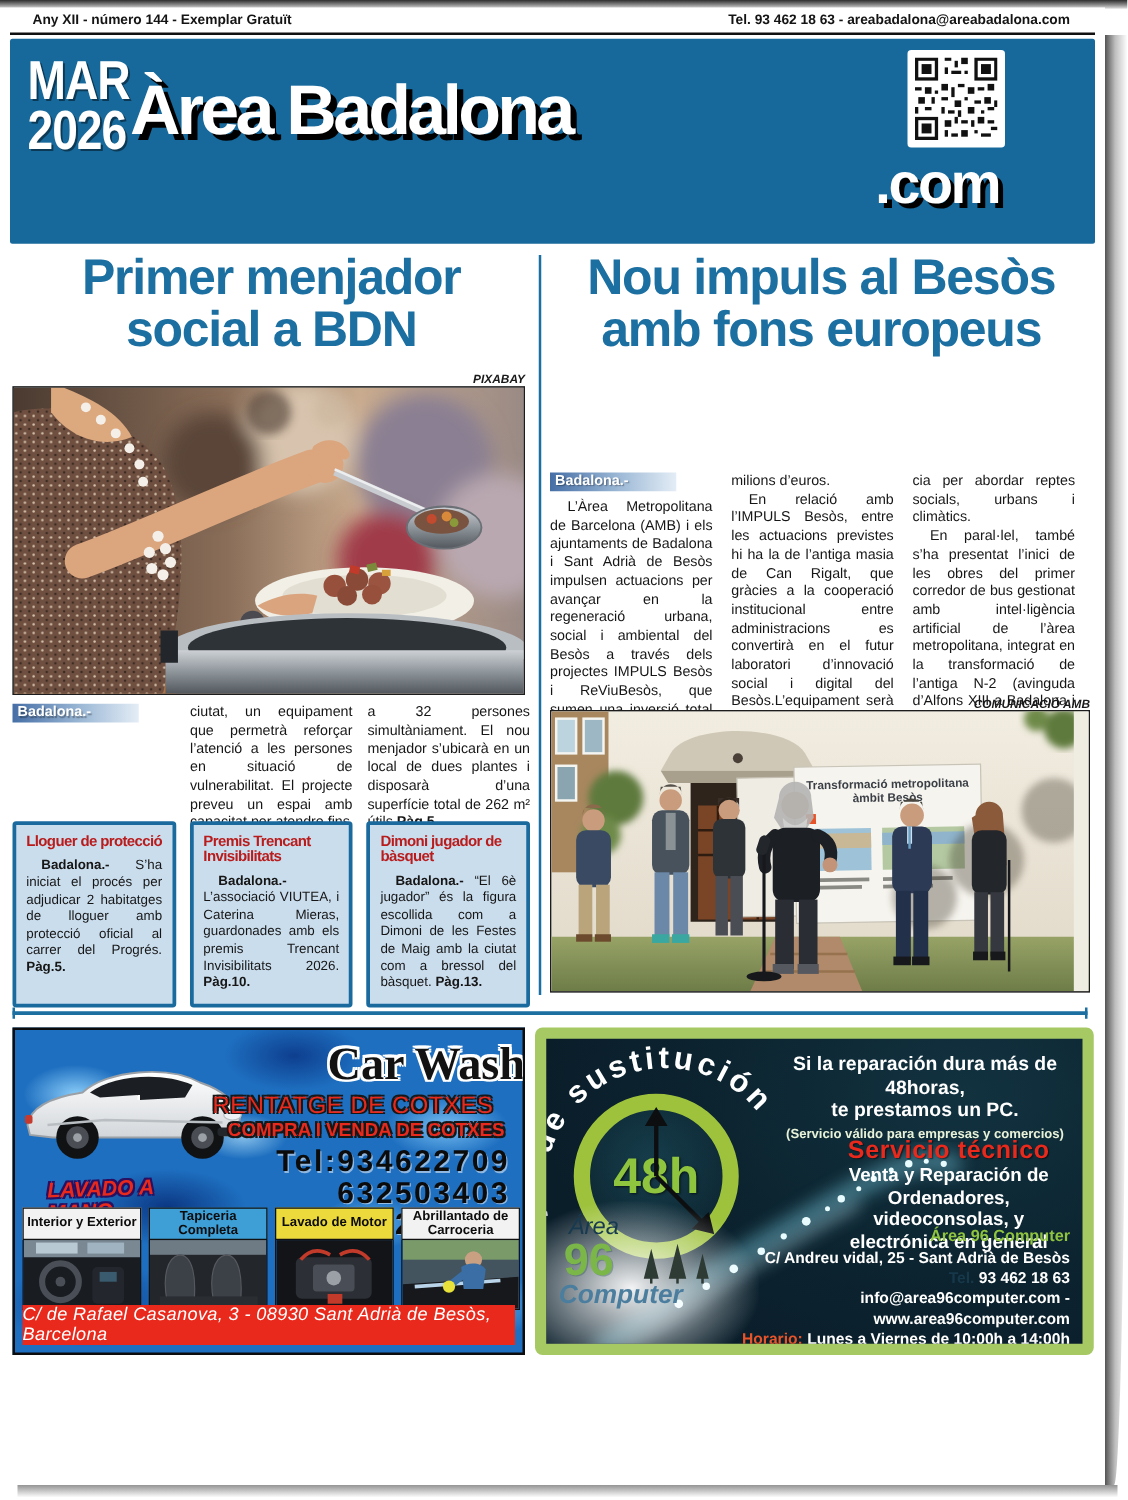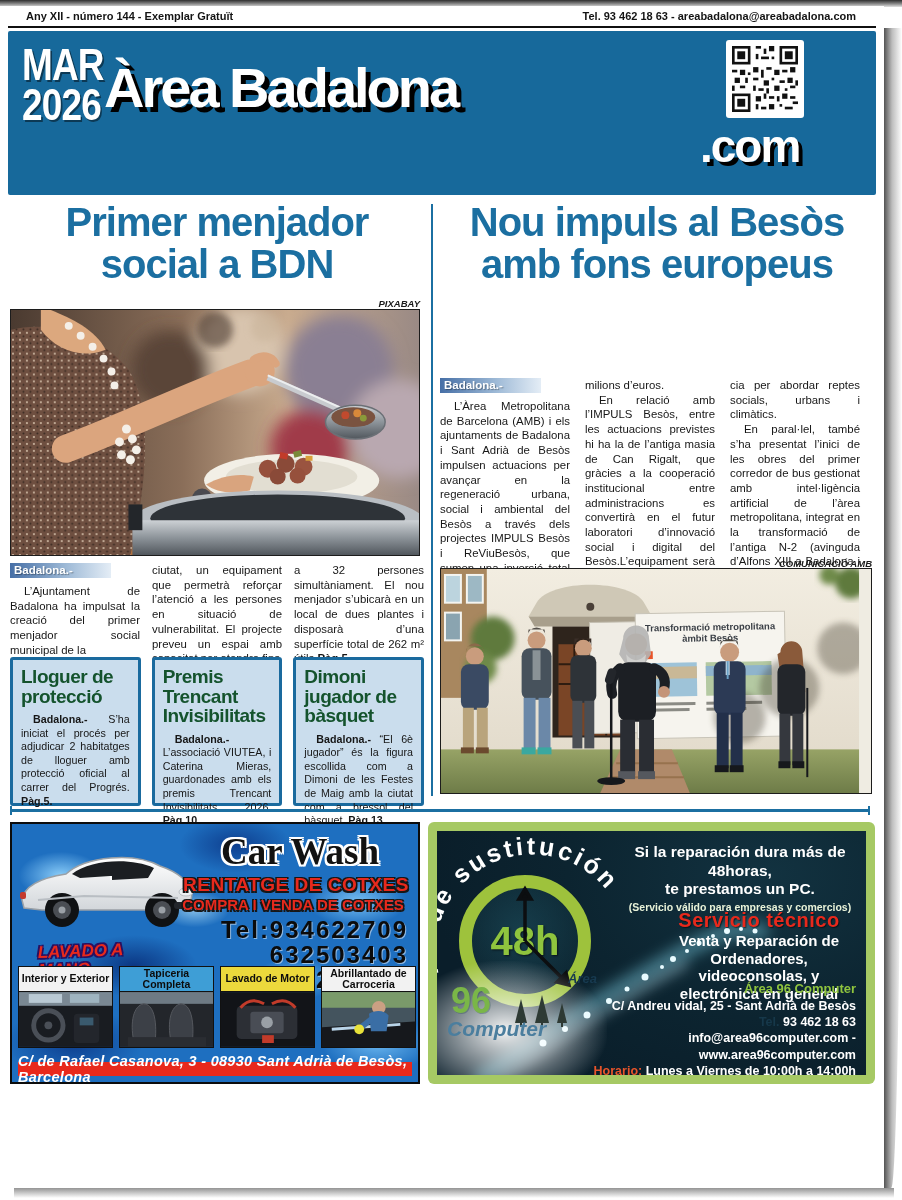--- a/index.html
+++ b/index.html
@@ -48,75 +48,75 @@
   .cols { position:absolute; display:flex; gap:12px; }
   .col { width:130px; font-size:11.4px; line-height:1.29; text-align:justify; color:#161616; }
   .col p { margin:0; }
   .col p.ind { text-indent:14px; }
   .dl-bar { height:15px; width:78%; background:linear-gradient(90deg,#466fa6,#9db9d6 55%,#e4edf6); color:#fff; font-weight:bold; font-size:11.5px; line-height:15px; padding-left:4px; margin-bottom:6px; text-shadow:1px 1px 1px rgba(0,0,0,.35); }
   .pref { font-weight:bold; }
 
   
   .briefs { position:absolute; left:10px; top:651px; width:414px; display:flex; gap:11px; }
   .brief { width:131px; height:149px; background:#cadded; border:3px solid #1a6a9e; border-radius:3px; padding:7px 8px 6px; }
-  .brief h3 { color:#14532d; font-size:19px; line-height:1.03; letter-spacing:-.5px; }
+  .brief h3 { color:#b91c1c; font-size:12px; line-height:1.03; letter-spacing:-.5px; }
   .brief p { margin-top:7px; font-size:10.7px; line-height:1.27; text-align:justify; color:#161616; text-indent:12px; }
   .brief .dl { font-weight:bold; }
 
   
   .ad-cw { position:absolute; left:10px; top:816px; width:410px; height:262px; border:2px solid #0c0c0c; overflow:hidden;
     background-color:#1e6fc0;
     background-image:
       radial-gradient(60px 34px at 12% 20%, rgba(150,215,255,.9), rgba(150,215,255,0) 70%),
       radial-gradient(80px 40px at 55% 8%, rgba(10,50,130,.8), rgba(10,50,130,0) 70%),
       radial-gradient(70px 36px at 85% 30%, rgba(140,210,255,.8), rgba(140,210,255,0) 70%),
       radial-gradient(90px 44px at 30% 55%, rgba(8,45,120,.85), rgba(8,45,120,0) 70%),
       radial-gradient(60px 30px at 70% 60%, rgba(120,200,250,.7), rgba(120,200,250,0) 70%),
       radial-gradient(100px 50px at 15% 85%, rgba(10,50,130,.8), rgba(10,50,130,0) 70%),
       radial-gradient(80px 40px at 90% 85%, rgba(130,205,255,.75), rgba(130,205,255,0) 70%),
       radial-gradient(50px 26px at 45% 33%, rgba(190,235,255,.65), rgba(190,235,255,0) 70%); }
   .cw-car { position:absolute; left:2px; top:10px; width:190px; height:104px; }
-  .cw-title { position:absolute; left:168px; top:6px; width:240px; text-align:center; font-family:"Liberation Serif",serif; font-weight:bold; font-size:37px; color:#121212;
+  .cw-title { position:absolute; left:168px; top:6px; width:240px; text-align:right; font-family:"Liberation Serif",serif; font-weight:bold; font-size:37px; color:#121212;
     text-shadow:-2px -2px 0 #fff,2px -2px 0 #fff,-2px 2px 0 #fff,2px 2px 0 #fff,0 -2px 0 #fff,0 2px 0 #fff,-2px 0 0 #fff,2px 0 0 #fff; }
-  .cw-red1 { position:absolute; left:158px; top:50px; width:252px; text-align:center; font-weight:bold; font-size:19px; color:#e8291c; letter-spacing:.5px;
+  .cw-red1 { position:absolute; left:158px; top:50px; width:252px; text-align:left; font-weight:normal; font-size:19px; color:#e8291c; letter-spacing:.5px;
     text-shadow:-1.5px -1.5px 0 #171717,1.5px -1.5px 0 #171717,-1.5px 1.5px 0 #171717,1.5px 1.5px 0 #171717; }
   .cw-red2 { position:absolute; left:150px; top:72px; width:262px; text-align:center; font-weight:bold; font-size:15px; color:#e8291c;
     text-shadow:-1.5px -1.5px 0 #171717,1.5px -1.5px 0 #171717,-1.5px 1.5px 0 #171717,1.5px 1.5px 0 #171717; }
   .cw-phone { position:absolute; right:10px; width:250px; text-align:right; font-weight:bold; font-size:24px; letter-spacing:2px; color:#0b0b0b; text-shadow:1px 1px 0 rgba(255,255,255,.5); }
   .cw-ph1 { top:92px; } .cw-ph2 { top:117px; } .cw-ph3 { top:142px; }
   .cw-hand { position:absolute; left:26px; top:118px; width:120px; font-weight:bold; font-style:italic; font-size:17px; line-height:1.05; color:#e8291c; transform:rotate(-2deg);
     text-shadow:-1.5px -1.5px 0 #2a1060,1.5px -1.5px 0 #2a1060,-1.5px 1.5px 0 #2a1060,1.5px 1.5px 0 #2a1060; }
   .cw-panels { position:absolute; left:6px; top:142px; width:398px; display:flex; gap:6px; }
   .cw-panel { width:95px;border-radius:14px; }
   .cw-panel .hd { height:26px; display:flex; align-items:center; justify-content:center; text-align:center; font-weight:bold; font-size:10.5px; line-height:1.05; color:#0c0c0c; border:1px solid #111; }
   .cw-panel .ph { height:56px; border:1px solid #111; border-top:none; overflow:hidden; }
   .cw-panel .ph svg { display:block; width:100%; height:100%; }
   .hd-white { background:#f2f2f2; } .hd-blue { background:#3e9ed6; } .hd-yellow { background:#ecd93c; }
-  .cw-addr { position:absolute; left:6px; right:6px; bottom:6px; height:14px; background:#e8291c; color:#fff; font-weight:bold; font-style:italic; font-size:14.5px; display:flex; align-items:center; justify-content:center; letter-spacing:.3px; }
+  .cw-addr { position:absolute; left:6px; right:6px; bottom:6px; height:32px; background:#e8291c; color:#fff; font-weight:normal; font-style:italic; font-size:14.5px; display:flex; align-items:center; justify-content:center; letter-spacing:.3px; }
 
   
   .ad-pc { position:absolute; left:428px; top:816px; width:447px; height:262px; background:#a6c964; border-radius:6px; padding:9px; }
   .pc-in { position:relative; width:100%; height:100%; background:radial-gradient(340px 240px at 78% 18%, #123240, #0c2430 60%, #0a1e2a); overflow:hidden; }
   .pc-swoosh { position:absolute; left:0; top:0; width:100%; height:100%; }
   .pc-circle { position:absolute; left:22px; top:44px; width:132px; height:132px; border:13px solid #9ec23c; border-radius:50%; display:flex; align-items:center; justify-content:center; background:radial-gradient(circle at 45% 40%, rgba(30,80,95,.6), rgba(8,30,40,.2)); }
   .pc-48 { font-weight:bold; font-size:40px; color:#8fc43e; text-shadow:1px 1px 2px rgba(0,0,0,.6); }
   .pc-arrows { position:absolute; left:22px; top:44px; width:132px; height:132px; }
   .pc-curve { position:absolute; left:-14px; top:-12px; width:280px; height:230px; pointer-events:none; }
   .pc-promo { position:absolute; left:172px; top:12px; width:262px; text-align:center; color:#fff; font-weight:bold; font-size:15.5px; line-height:1.2; }
   .pc-note { margin-top:2px; font-size:10.5px; font-weight:bold; color:#e8f2d8; }
   .pc-serv { position:absolute; left:210px; top:78px; width:224px; text-align:center; }
   .pc-serv .t { color:#e8291c; font-weight:bold; font-size:20px; letter-spacing:.5px; text-shadow:1px 1px 1px rgba(0,0,0,.5); }
   .pc-serv .l { color:#fff; font-weight:bold; font-size:15px; line-height:1.18; }
   .pc-contact { position:absolute; right:10px; top:150px; width:300px; text-align:right; color:#fff; font-weight:bold; font-size:12.5px; line-height:1.3; }
   .pc-contact .co { color:#8fc43e; font-size:13px; }
   .pc-contact .tl { color:#16384a;text-align:center; }
   .pc-contact .hr { color:#e8542a; }
   .pc-logo { position:absolute; left:10px; bottom:8px; width:150px; height:96px; }
   .pc-logo .glow { position:absolute; inset:-10px; background:radial-gradient(ellipse at 40% 60%, rgba(255,255,255,.95), rgba(255,255,255,0) 72%); }
-  .pc-logo .a { position:relative; font-style:italic; font-weight:bold; font-size:13px; color:#173a50; padding-left:8px;text-align:right; }
+  .pc-logo .a { position:relative; font-style:italic; font-weight:normal; font-size:19px; color:#173a50; padding-left:8px; }
   .pc-logo .n { position:relative; font-weight:bold; font-size:36px; line-height:.85; color:#7ab648; padding-left:4px;
     text-shadow:1px 1px 0 rgba(40,80,90,.35); }
   .pc-logo .c { position:relative; font-weight:bold; font-style:italic; font-size:21px; color:#4b7e9e; }
   .pc-logo .trees { position:absolute; left:58px; top:22px; width:70px; height:34px; }
 </style>
 </head>
 <body>
 
 <div class="canvas">
   <div class="top-edge"></div>
@@ -285,21 +285,20 @@
         <g filter="url(#b4)" opacity=".55">
             <circle cx="205" cy="20" r="18" fill="#3a2b22"></circle>
             <circle cx="255" cy="18" r="14" fill="#c9b49a"></circle>
           </g>
       </svg>
     </div>
 
     <div class="cols" style="left:10px; top:557px; width:414px;">
       <div class="col">
         <div class="dl-bar">Badalona.-</div>
-        <p class="ind">L’Ajuntament de Badalona ha impulsat la creació del primer menjador social municipal de la</p>
       </div>
       <div class="col">
         <p>ciutat, un equipament que permetrà reforçar l’atenció a les persones en situació de vulnerabilitat. El projecte preveu un espai amb capacitat per atendre fins</p>
       </div>
       <div class="col">
         <p><span>a 32 persones simultàniament. El nou menjador s’ubicarà en un local de dues plantes i disposarà d’una superfície total de 262 m² útils.</span><span class="pref">Pàg.5.</span></p>
       </div>
     </div>
 
     <div class="briefs">

